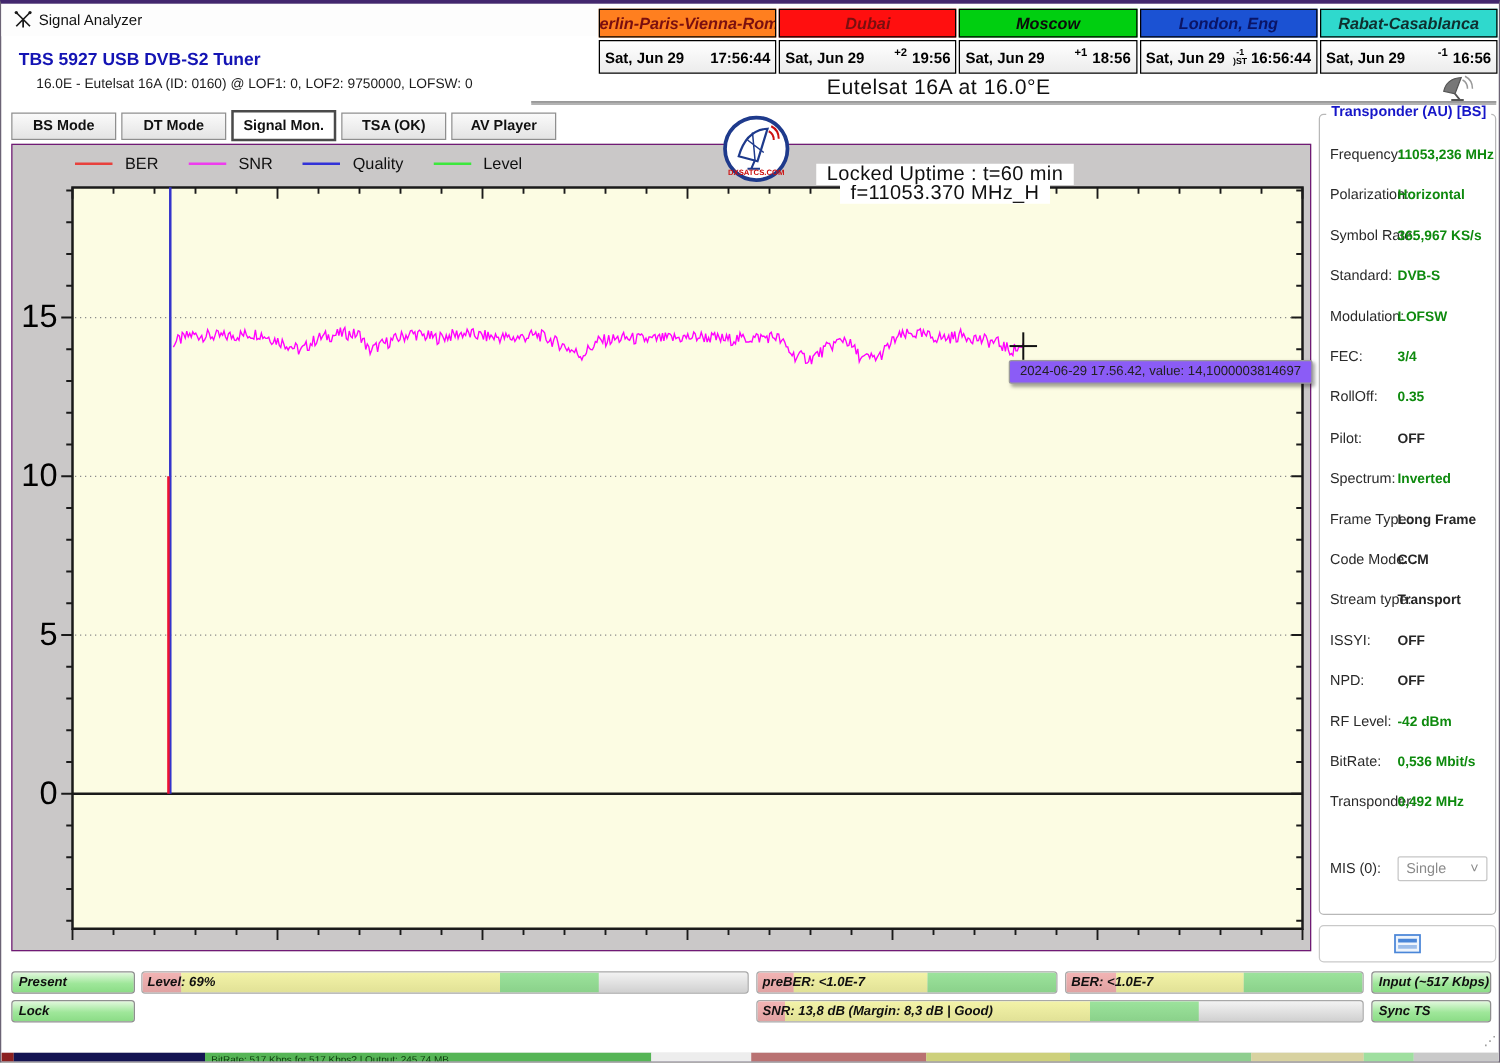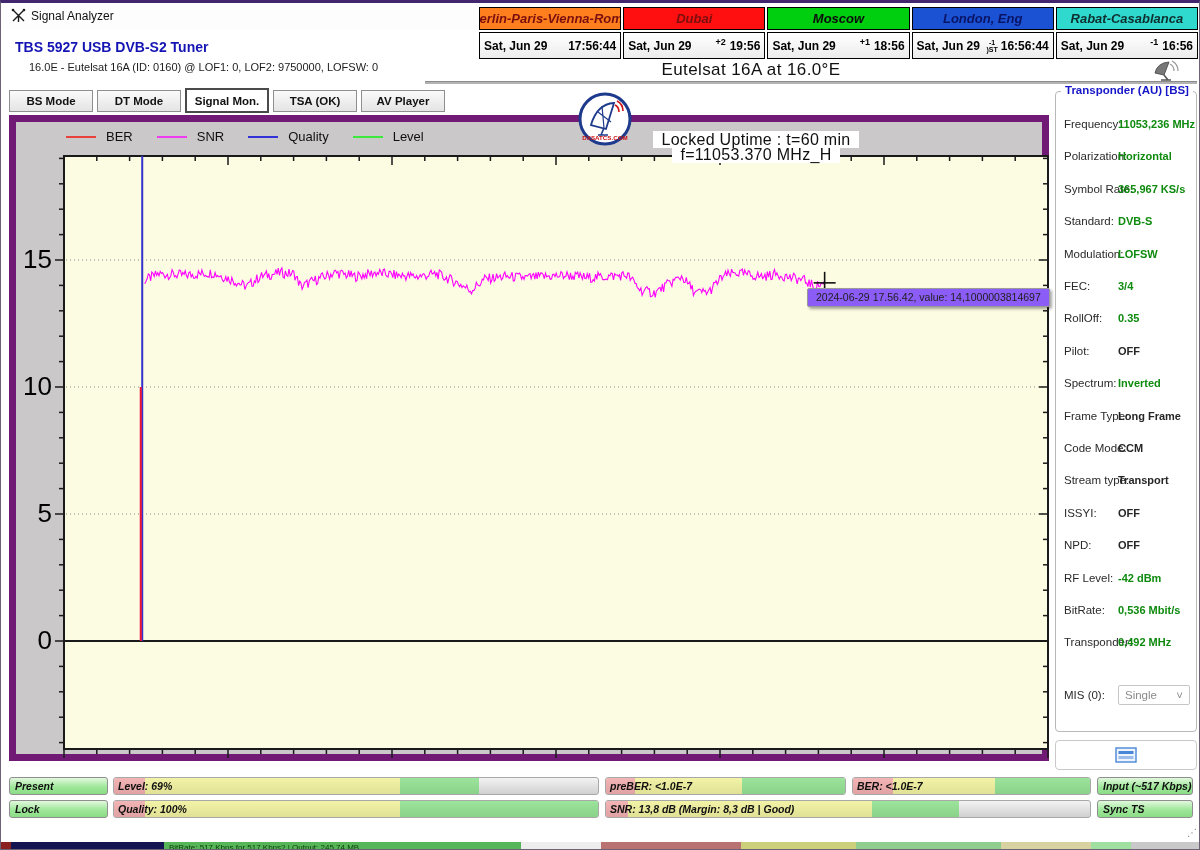--- a/index.html
+++ b/index.html
@@ -38,21 +38,21 @@
   
   .tabs{left:8px;top:87px;display:flex;gap:4px;z-index:12;}
   .tab{width:84px;height:22px;background:linear-gradient(180deg,#fafafa,#e4e4e4);
        border:1px solid #8f8f8f;display:flex;align-items:center;justify-content:center;
        font-size:11.5px;font-weight:bold;color:#111;box-sizing:border-box;}
   .tab.active{background:#ffffff;border:2px solid #4a4a4a;height:25px;margin-top:-2px;}
   
   .logo{left:577px;top:89px;width:54px;height:54px;z-index:15;}
   .dishicon{left:1148px;top:56px;z-index:5;}
   
-  .chart{left:8px;top:112px;width:1040px;height:646px;background:#cac8c8;border:7px solid #701a75;box-sizing:border-box;}
+  .chart{left:8px;top:112px;width:1040px;height:646px;background:#cac8c8;border:1px solid #701a75;box-sizing:border-box;}
   .legend{position:absolute;left:50px;top:7px;display:flex;align-items:center;gap:10px;z-index:6;}
   .legend .dash{width:30px;height:2px;display:inline-block;}
   .legend .lab{font-size:13px;color:#101010;margin-right:14px;}
   #plot{position:absolute;left:0;top:0;}
   .tooltip{left:806px;top:285px;background:#8b5cf6;border:1px solid #9a9a9a;border-radius:2px;
            padding:2px 8px 3px 8px;font-size:10.5px;color:#222;z-index:30;
            box-shadow:2px 2px 3px rgba(0,0,0,.35);white-space:nowrap;}
   
   .panel{left:1054px;top:88px;width:142px;height:641px;border:1px solid #b8b8b8;border-radius:4px;box-sizing:border-box;}
   .panel-title{left:1060px;top:81px;background:#fff;padding:0 4px;font-size:11.5px;font-weight:bold;color:#1616c8;z-index:6;}
@@ -382,26 +382,20 @@
       <div class="pbar" style="left: 851px; width: 239px;">
         <div class="seg" style="left: 0%; width: 17%; background: linear-gradient(rgb(242, 180, 180) 0%, rgb(224, 162, 162) 100%);"></div>
         <div class="seg" style="left: 17%; width: 43%; background: linear-gradient(rgb(243, 243, 168) 0%, rgb(225, 225, 150) 100%);"></div>
         <div class="seg" style="left: 60%; width: 40%; background: linear-gradient(rgb(156, 227, 156) 0%, rgb(138, 209, 138) 100%);"></div>
         <span class="blab">BER: &lt;1.0E-7</span>
       </div>
       <div class="badge" style="left: 1096px; width: 96px;">Input (~517 Kbps)</div>
     </div>
   <div class="abs srow" id="srow2" style="top:797px;">
       <div class="badge" style="left: 8px; width: 99px;">Lock</div>
-      <div class="pbar" style="left: 112px; width: 486px;">
-        <div class="seg" style="left: 0%; width: 6.5%; background: linear-gradient(rgb(242, 180, 180) 0%, rgb(224, 162, 162) 100%);"></div>
-        <div class="seg" style="left: 6.5%; width: 52.5%; background: linear-gradient(rgb(243, 243, 168) 0%, rgb(225, 225, 150) 100%);"></div>
-        <div class="seg" style="left: 59%; width: 41%; background: linear-gradient(rgb(156, 227, 156) 0%, rgb(138, 209, 138) 100%);"></div>
-        <span class="blab">Quality: 100%</span>
-      </div>
       <div class="pbar" style="left: 604px; width: 486px;">
         <div class="seg" style="left: 0%; width: 4.5%; background: linear-gradient(rgb(242, 180, 180) 0%, rgb(224, 162, 162) 100%);"></div>
         <div class="seg" style="left: 4.5%; width: 50.5%; background: linear-gradient(rgb(243, 243, 168) 0%, rgb(225, 225, 150) 100%);"></div>
         <div class="seg" style="left: 55%; width: 18%; background: linear-gradient(rgb(156, 227, 156) 0%, rgb(138, 209, 138) 100%);"></div>
         <span class="blab">SNR: 13,8 dB (Margin: 8,3 dB | Good)</span>
       </div>
       <div class="badge" style="left: 1096px; width: 96px;">Sync TS</div>
     </div>
 
   <div class="grip">⋰</div>

